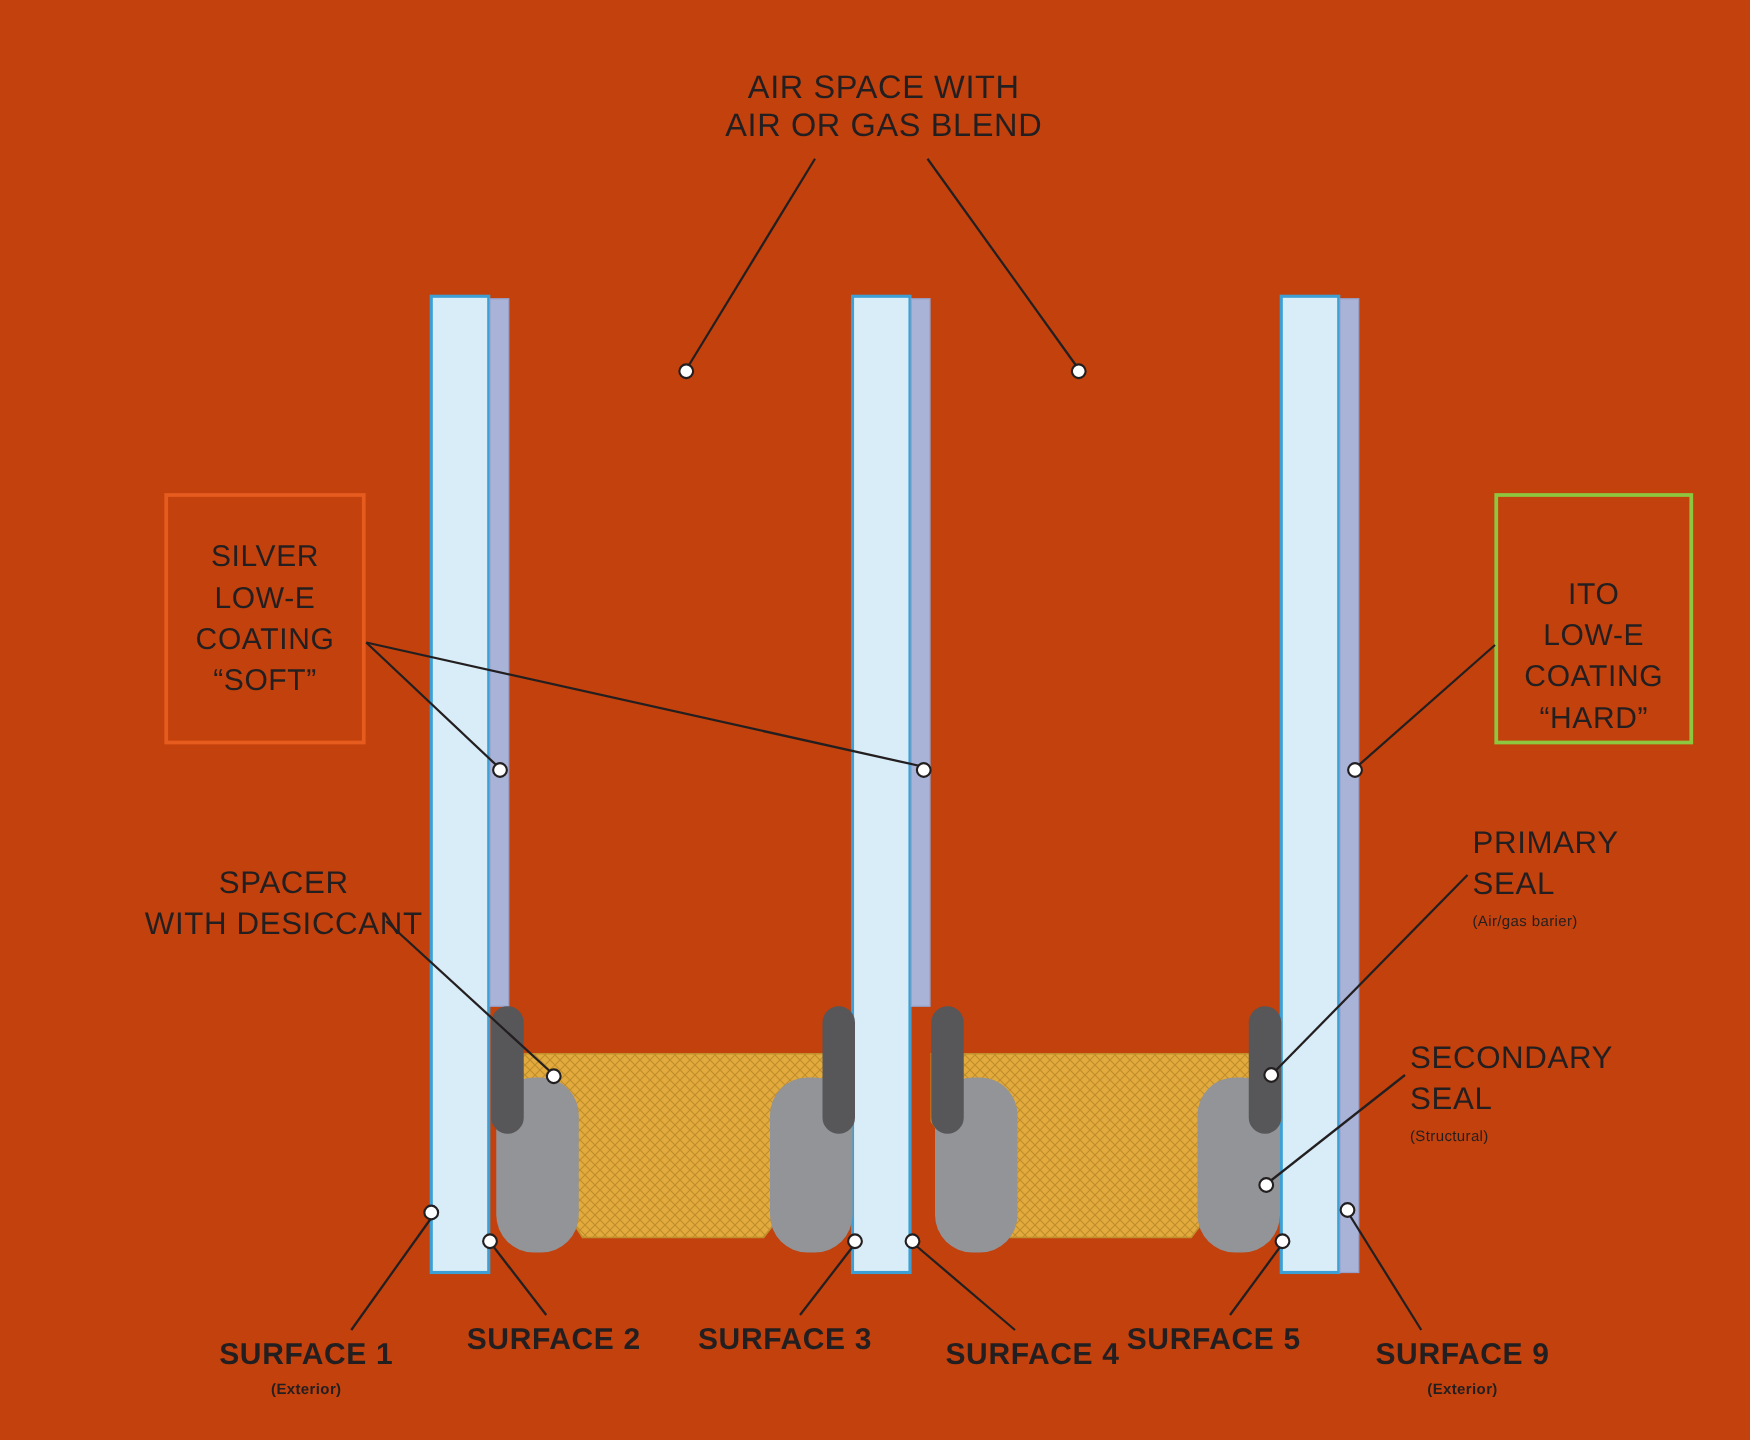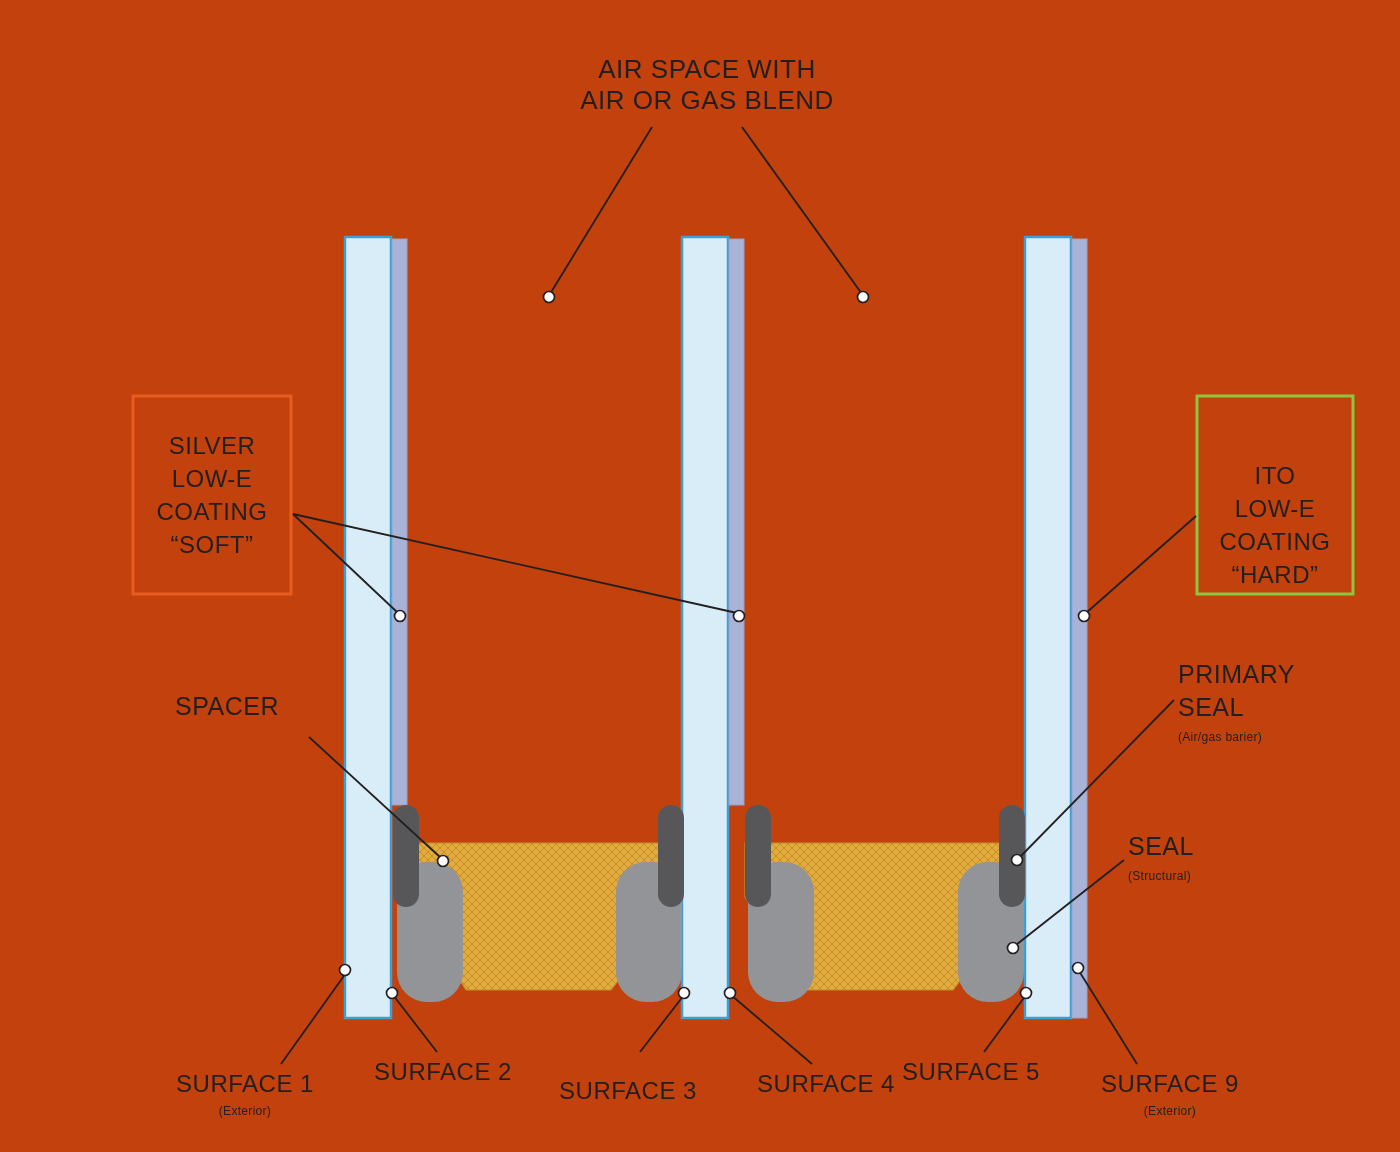--- a/index.html
+++ b/index.html
@@ -3,21 +3,21 @@
 <meta charset="utf-8">
 <style>
   html,body{margin:0;padding:0;background:#fff;}
   body{font-family:"Liberation Sans", sans-serif;color:#231f20;}
   .stage{position:relative;width:1400px;height:1152px;background:#c2410c;overflow:hidden;}
   svg.layer{position:absolute;left:0;top:0;}
   .label{position:absolute;letter-spacing:0.5px;}
   .center{text-align:center;}
   .big{font-size:26px;line-height:31px;}
   .mid{font-size:25px;line-height:33px;}
-  .sur{font-size:24px;line-height:28px;}
+  .sur{font-size:24px;line-height:28px;font-weight:bold;}
   .sub{font-size:12px;line-height:27px;letter-spacing:0.3px;}
   .boxtext{display:flex;flex-direction:column;justify-content:center;align-items:center;
            font-size:24px;line-height:33px;text-align:center;}
 </style>
 </head>
 <body>
 
 <div class="stage">
 
   <svg class="layer" width="1400" height="1152" viewBox="0 0 1400 1152">
@@ -111,43 +111,45 @@
 
   <div class="label boxtext" style="left:1200px;top:399px;width:150px;height:192px;justify-content:flex-end;">
     <div>ITO</div>
     <div>LOW-E</div>
     <div>COATING</div>
     <div>“HARD”</div>
   </div>
 
   <div class="label mid center" style="left:77px;top:690px;width:300px;">
     <div>SPACER</div>
+    <div>WITH DESICCANT</div>
   </div>
 
   <div class="label mid" style="left:1178px;top:658px;width:220px;">
     <div>PRIMARY</div>
     <div>SEAL</div>
     <div class="sub">(Air/gas barier)</div>
   </div>
 
   <div class="label mid" style="left:1128px;top:830px;width:240px;">
+    <div>SECONDARY</div>
     <div>SEAL</div>
     <div class="sub">(Structural)</div>
   </div>
 
   <div class="label sur center" style="left:145px;top:1070px;width:200px;">
     <div>SURFACE 1</div>
     <div class="sub">(Exterior)</div>
   </div>
 
   <div class="label sur center" style="left:343px;top:1058px;width:200px;">
     <div>SURFACE 2</div>
   </div>
 
-  <div class="label sur center" style="left:528px;top:1058px;width:200px;margin-top:19px;">
+  <div class="label sur center" style="left:528px;top:1058px;width:200px;">
     <div>SURFACE 3</div>
   </div>
 
   <div class="label sur center" style="left:726px;top:1070px;width:200px;">
     <div>SURFACE 4</div>
   </div>
 
   <div class="label sur center" style="left:871px;top:1058px;width:200px;">
     <div>SURFACE 5</div>
   </div>

